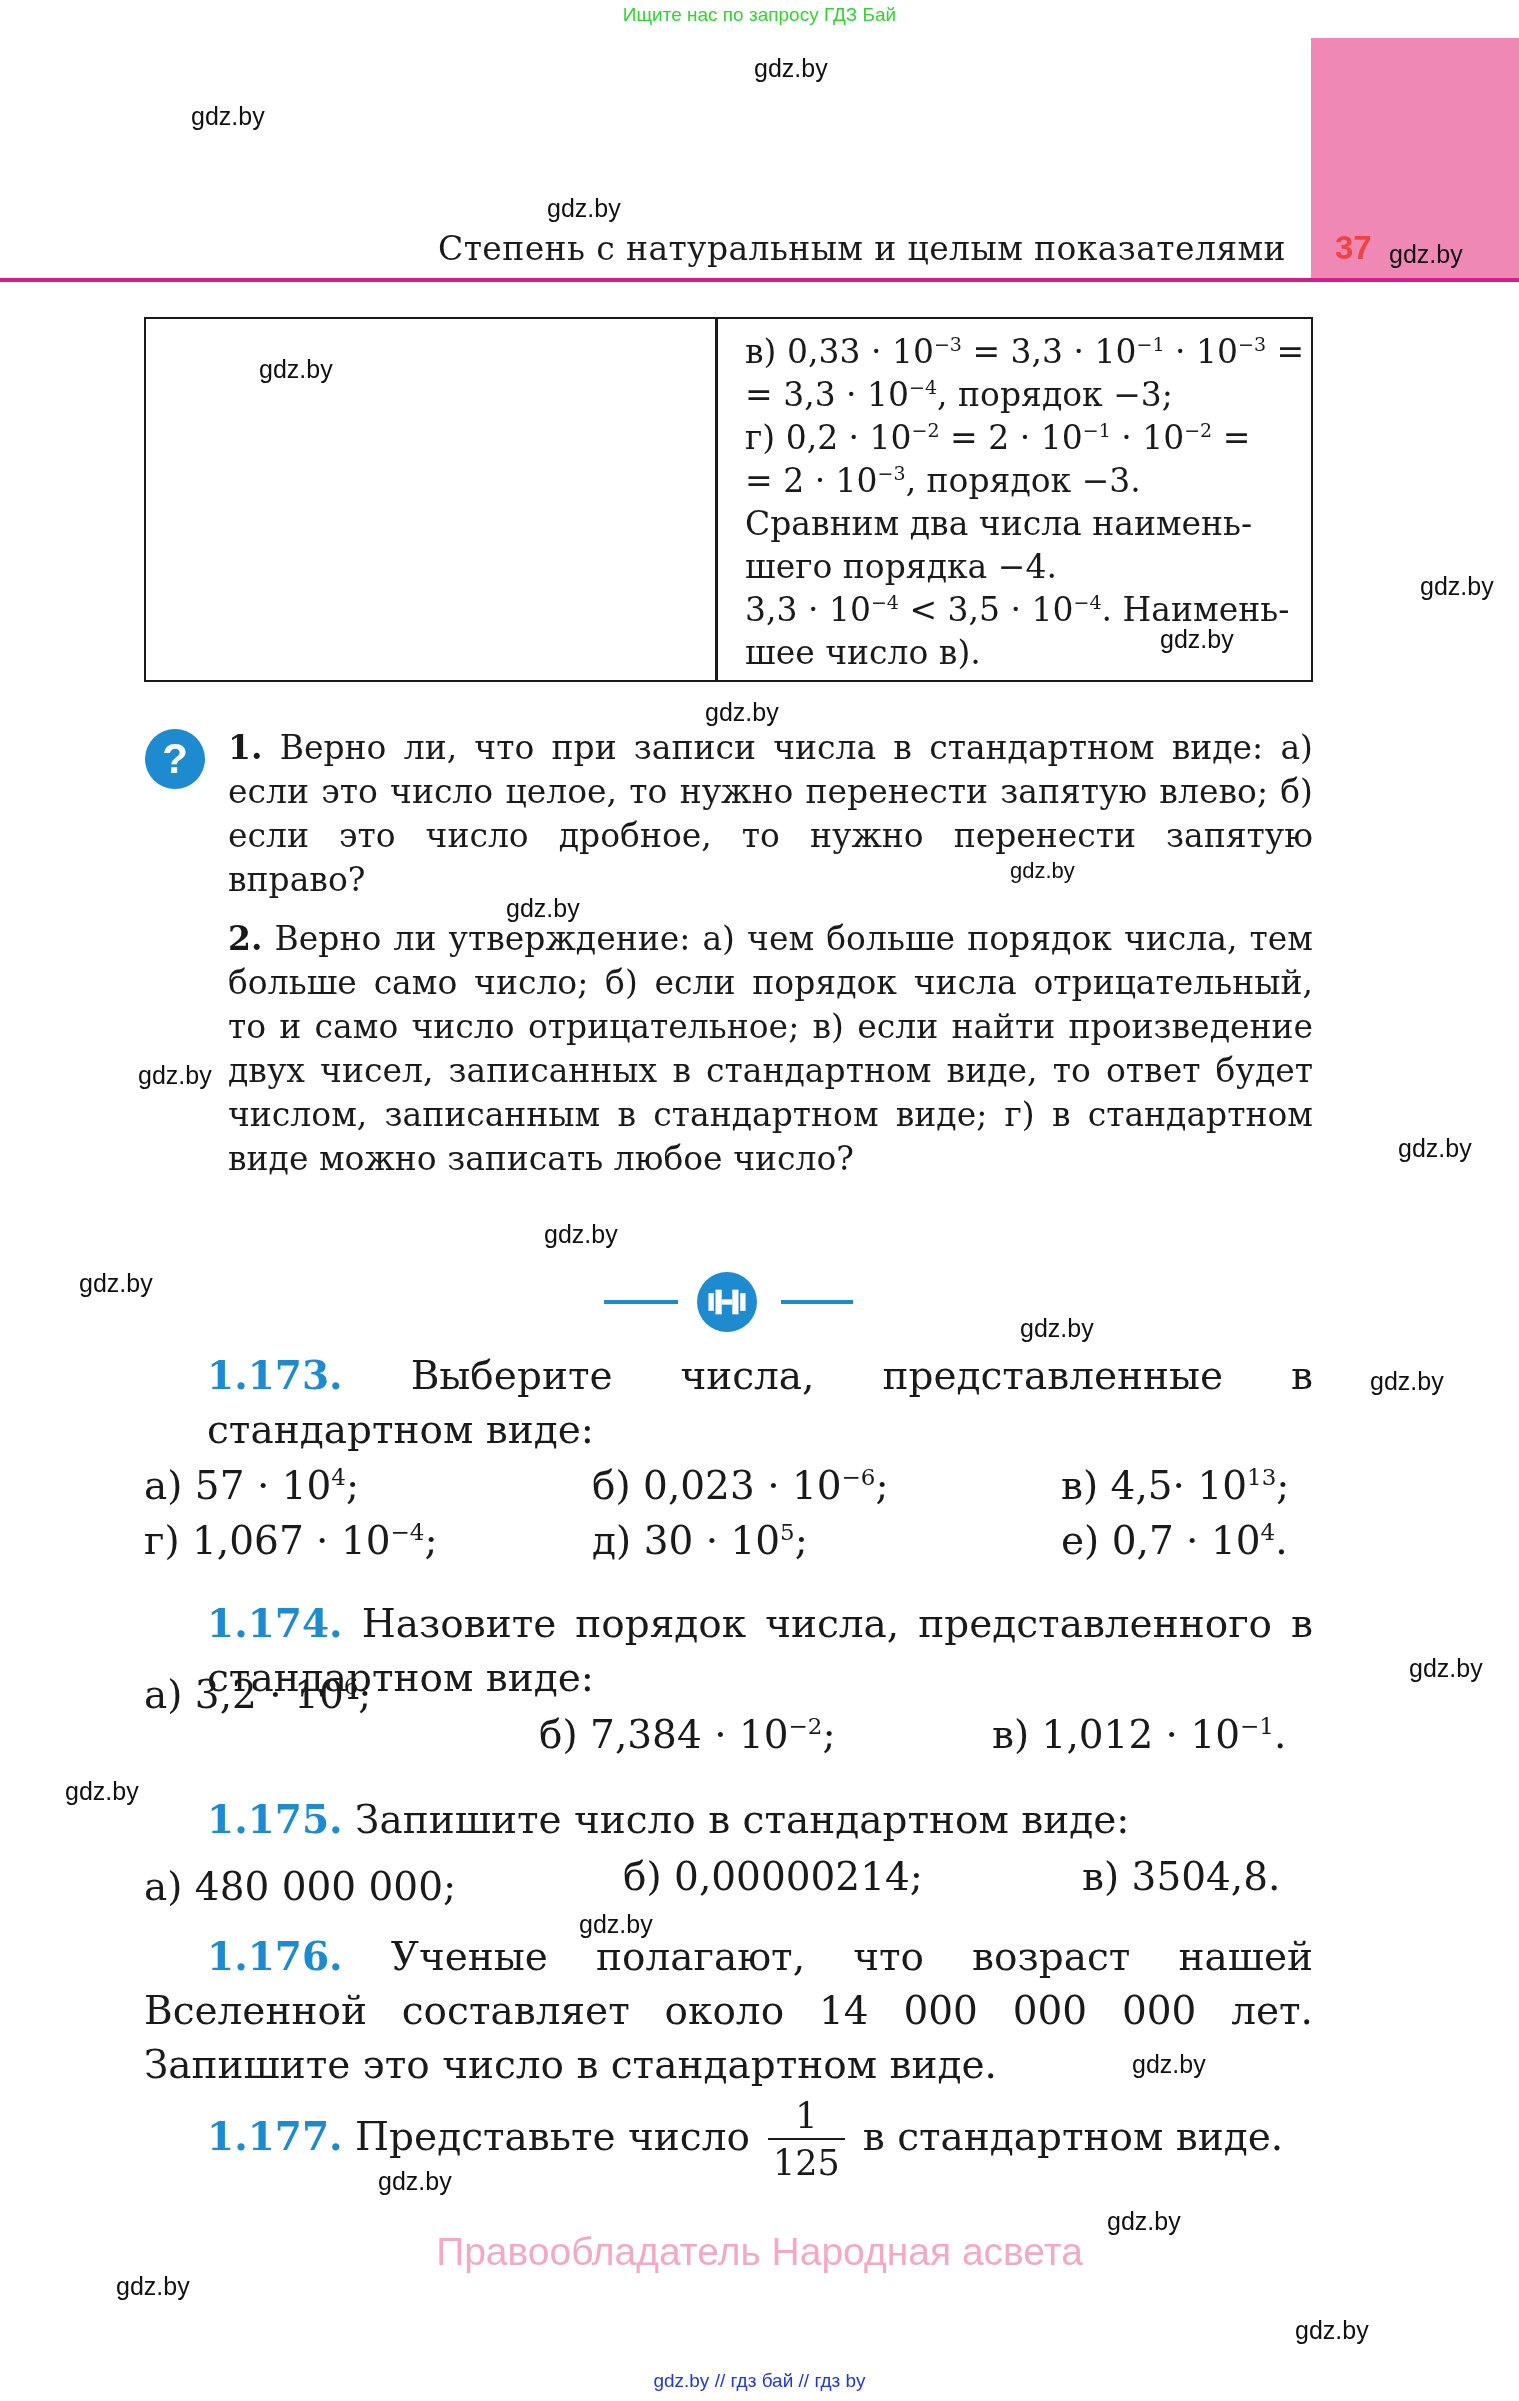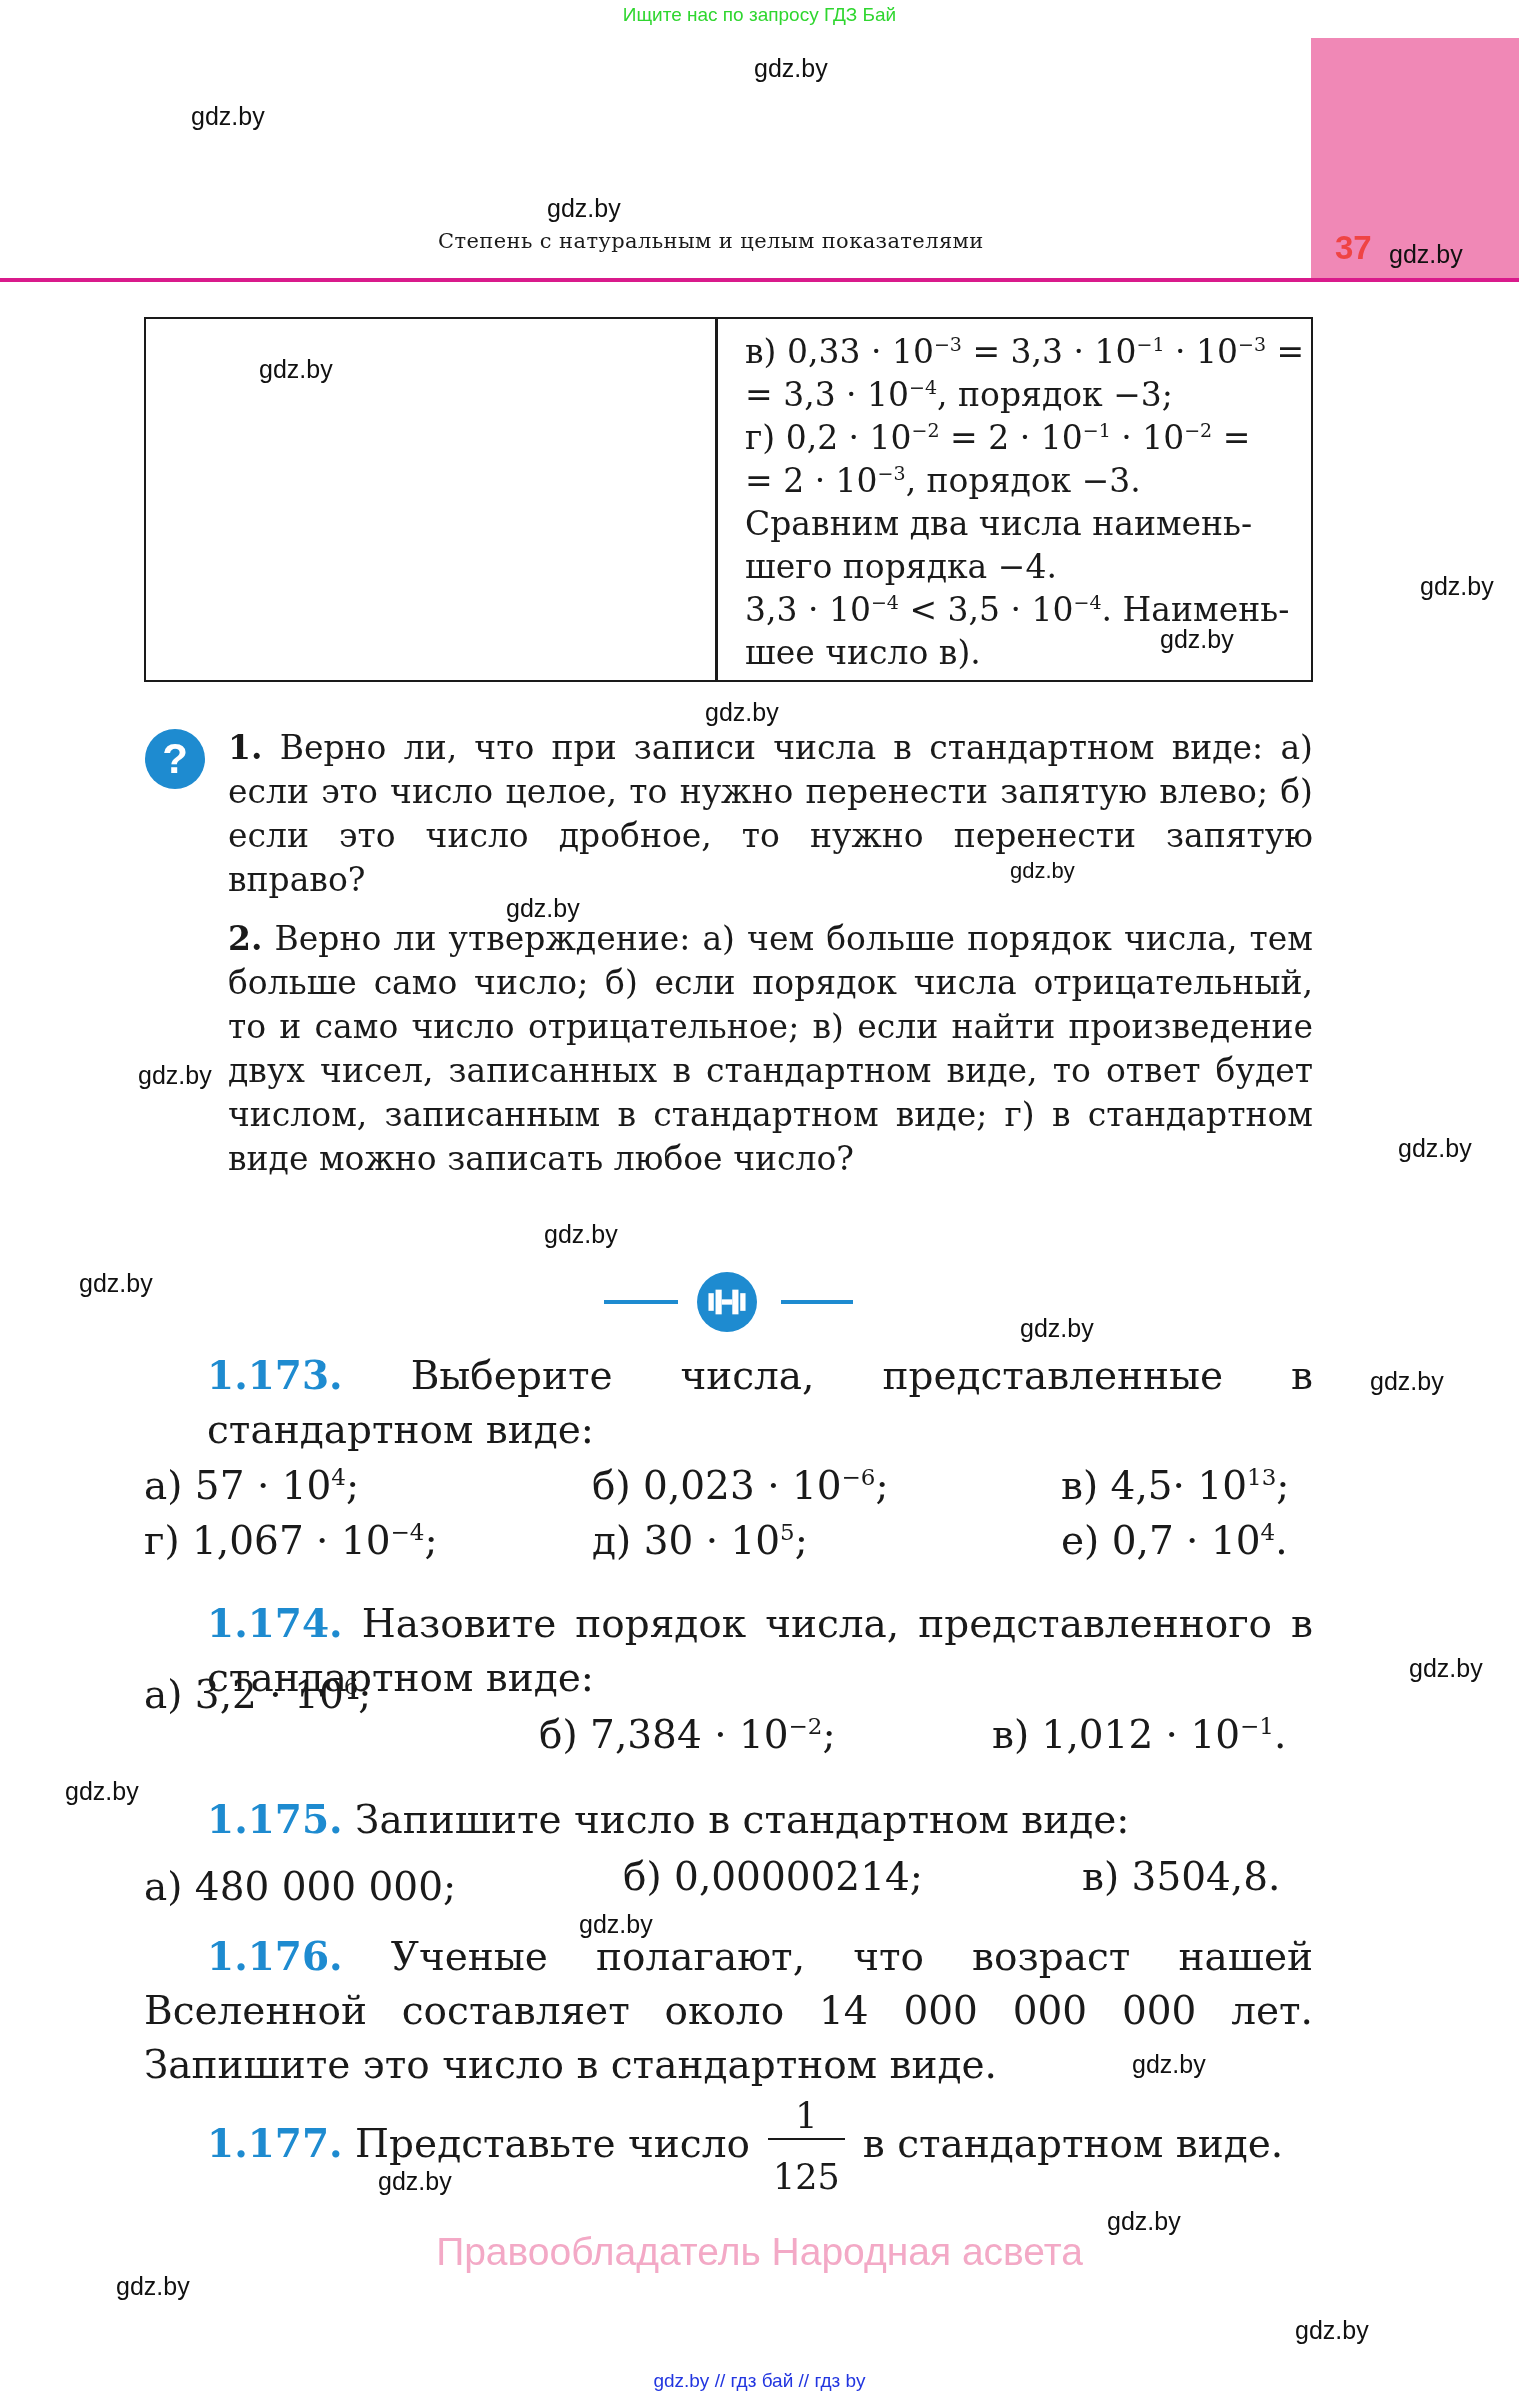--- a/index.html
+++ b/index.html
@@ -2,40 +2,40 @@
 <html style="font-size:14px"><head>
 <meta charset="utf-8">
 <style>
   html,body{margin:0;padding:0;background:#fff;}
   body{width:1519px;height:2401px;position:relative;overflow:hidden;font-family:"DejaVu Serif","Liberation Serif",serif;color:#1a1a1a;}
   .wm{position:absolute;font-family:"Liberation Sans",sans-serif;font-size:25px;color:#111;white-space:nowrap;}
   .wm.sm{font-size:22px;}
   .top-note{position:absolute;left:0;width:1519px;top:3.5px;text-align:center;font-family:"Liberation Sans",sans-serif;font-size:19px;color:#2fd62f;}
   .pink-tab{position:absolute;left:1311px;top:38px;width:208px;height:243px;background:#f088b6;}
   .page-num{position:absolute;left:1335px;top:229px;font-family:"Liberation Sans",sans-serif;font-weight:bold;font-size:33px;color:#ef4444;}
-  .header-title{position:absolute;left:438px;top:229px;font-size:21px;letter-spacing:0.4px;color:#1a1a1a;}
+  .header-title{position:absolute;left:438px;top:229px;font-size:33px;letter-spacing:0.4px;color:#1a1a1a;}
   .header-rule{position:absolute;left:0;top:278px;width:1519px;height:4.4px;background:#d91a8b;}
   .tbl{position:absolute;left:144px;top:317px;width:1169px;height:365px;border:2.6px solid #1a1a1a;box-sizing:border-box;}
   .tbl-div{position:absolute;left:569px;top:0;width:2.6px;height:100%;background:#1a1a1a;}
   .tbl-text{position:absolute;left:599px;top:10.5px;width:560px;font-size:33px;line-height:43px;}
   .tbl-text sup{font-size:19px;}
   .q-icon{position:absolute;left:145px;top:729px;width:60px;height:60px;border-radius:50%;background:#1e8bd0;color:#fff;font-family:"Liberation Sans",sans-serif;font-weight:bold;font-size:42px;text-align:center;line-height:60px;}
   .qtext{position:absolute;left:228px;width:1085px;font-size:33px;line-height:44px;text-align:justify;}
   .qtext b{font-weight:bold;}
   .divider-line{position:absolute;top:1300px;height:4.4px;background:#1e8bd0;}
   .db-icon{position:absolute;left:697px;top:1272px;width:60px;height:60px;border-radius:50%;background:#1e8bd0;}
   .ex{position:absolute;left:144px;width:1169px;font-size:39px;line-height:54px;text-align:justify;}
   .exnum{color:#1e8bd0;font-weight:bold;}
   .ind{padding-left:63px;}
   .row{position:absolute;left:144px;font-size:39px;white-space:nowrap;}
   sup{font-size:23px;vertical-align:super;line-height:0;}
   .frac{display:inline-block;vertical-align:middle;text-align:center;line-height:1;margin:0 5.3px;}
   .frac span{display:block;font-size:35px;padding:0 5.3px;}
   .frac .num{border-bottom:2.6px solid #1a1a1a;padding-bottom:3.5px;}
-  .frac .den{padding-top:20px;}
+  .frac .den{padding-top:6px;}
   .copyright{position:absolute;left:0;width:1519px;top:2230px;text-align:center;font-family:"Liberation Sans",sans-serif;font-size:39px;color:#f3a9c6;}
   .footer-links{position:absolute;left:0;width:1519px;top:2370px;text-align:center;font-family:"Liberation Sans",sans-serif;font-size:19px;color:#2236e0;}
 </style>
 </head>
 <body>
 
 <div class="top-note">Ищите нас по запросу ГДЗ Бай</div>
 
 <div class="pink-tab"></div>
 <div class="page-num">37</div>

